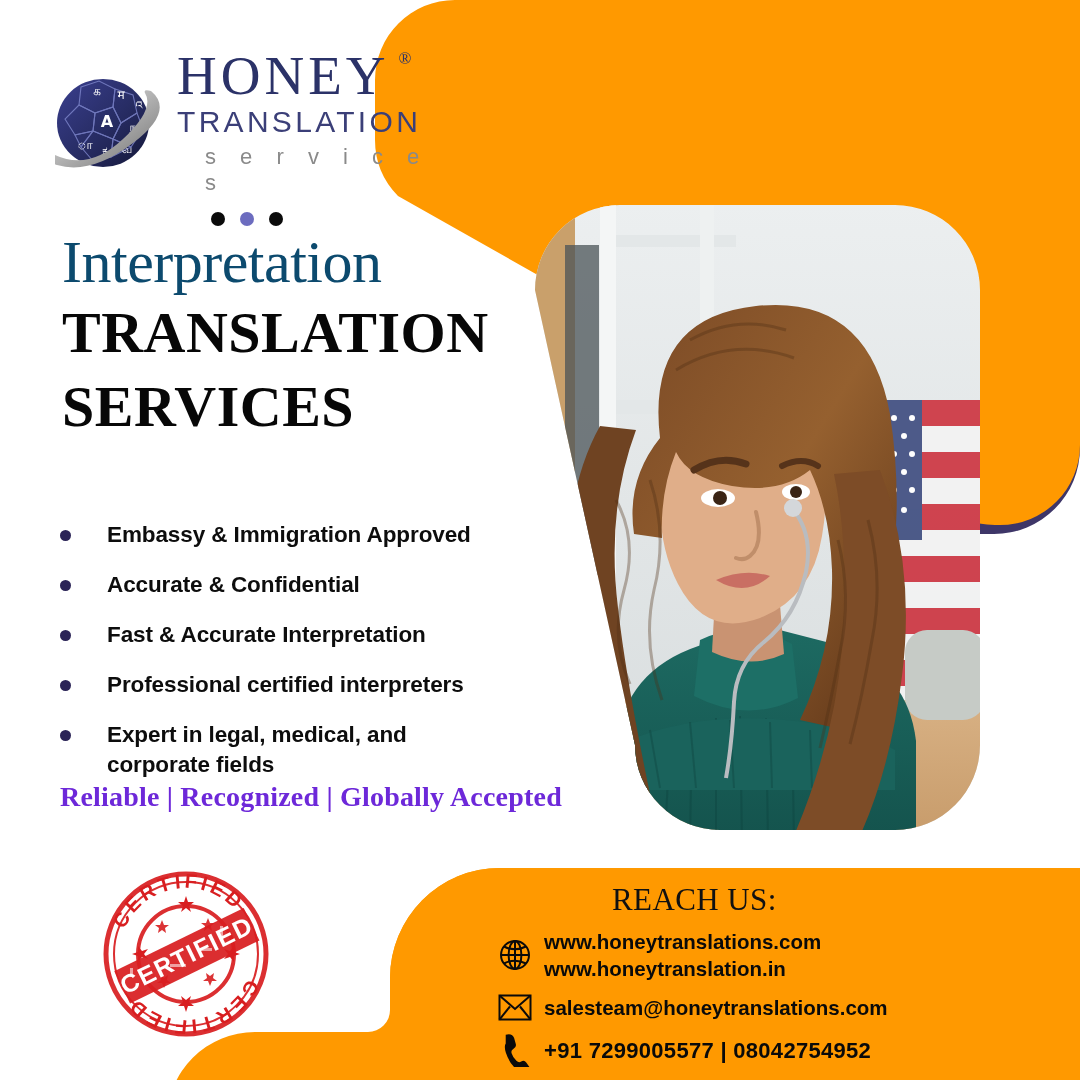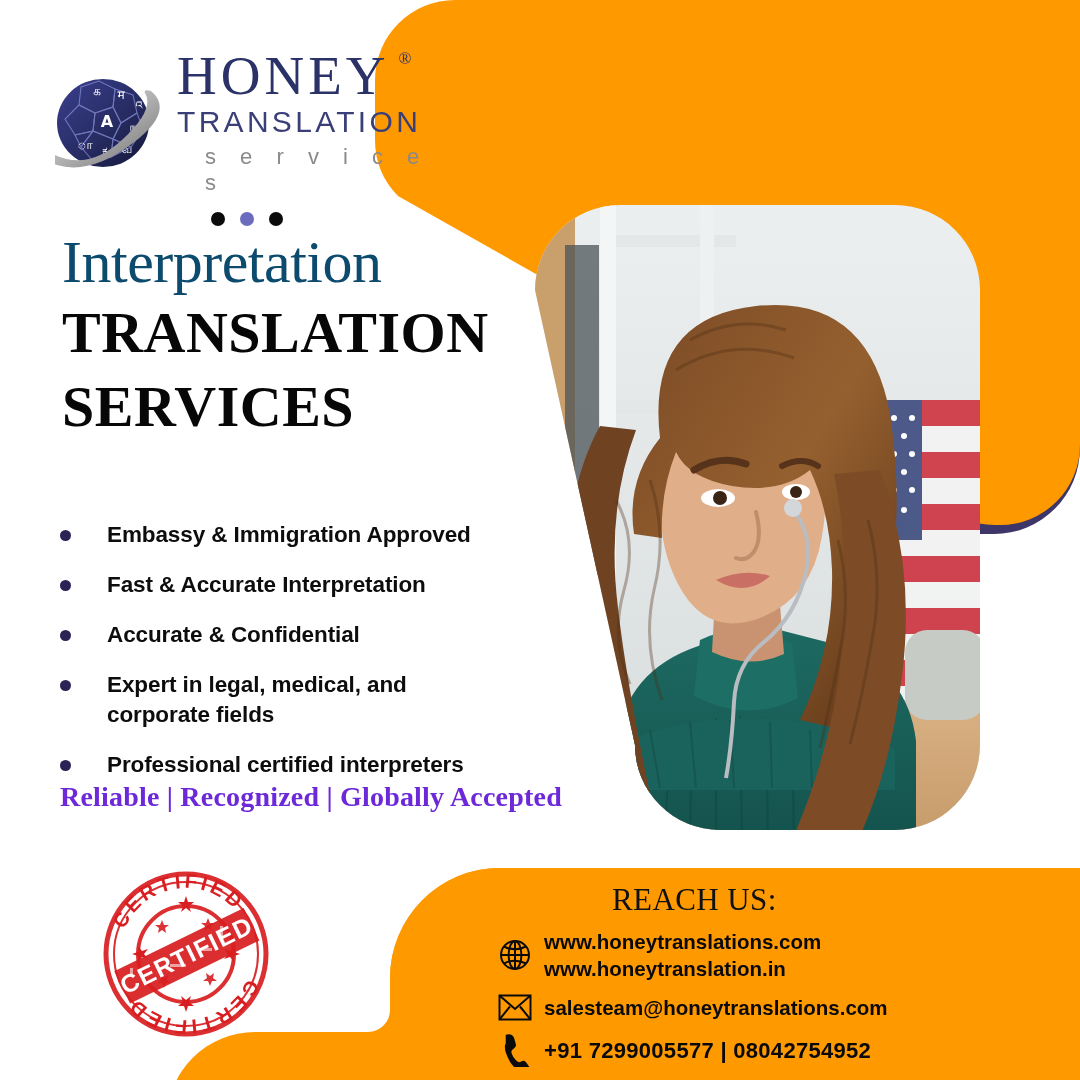--- a/index.html
+++ b/index.html
@@ -338,33 +338,33 @@
   <div class="h-bold">SERVICES</div>
 </div>
 
 <div class="bullets">
   <div class="bullet">
     <span class="dot" style="background:#2A2356"></span>
     <span class="btxt">Embassy &amp; Immigration Approved</span>
   </div>
   <div class="bullet">
     <span class="dot" style="background:#2A2356"></span>
-    <span class="btxt">Fast &amp; Accurate Interpretation</span>
+    <span class="btxt">Accurate &amp; Confidential</span>
   </div>
   <div class="bullet">
     <span class="dot" style="background:#2A2356"></span>
-    <span class="btxt">Accurate &amp; Confidential</span>
+    <span class="btxt">Fast &amp; Accurate Interpretation</span>
+  </div>
+  <div class="bullet">
+    <span class="dot" style="background:#2A2356"></span>
+    <span class="btxt">Professional certified interpreters</span>
   </div>
   <div class="bullet">
     <span class="dot" style="background:#2A2356"></span>
     <span class="btxt" style="max-width:340px">Expert in legal, medical, and corporate fields</span>
-  </div>
-  <div class="bullet">
-    <span class="dot" style="background:#2A2356"></span>
-    <span class="btxt">Professional certified interpreters</span>
   </div>
 </div>
 
 <div class="tagline">Reliable  |  Recognized  |  Globally Accepted</div>
 
 <svg class="stamp" viewBox="0 0 172 172">
   <defs>
     <path id="ringTop" d="M86,86 m0,-66 a66,66 0 0 1 0,132 a66,66 0 0 1 0,-132" fill="none"></path>
     <path id="arcTop" d="M 20,86 A 66,66 0 0 1 152,86" fill="none"></path>
     <path id="arcBot" d="M 152,86 A 66,66 0 0 1 20,86" fill="none"></path>

